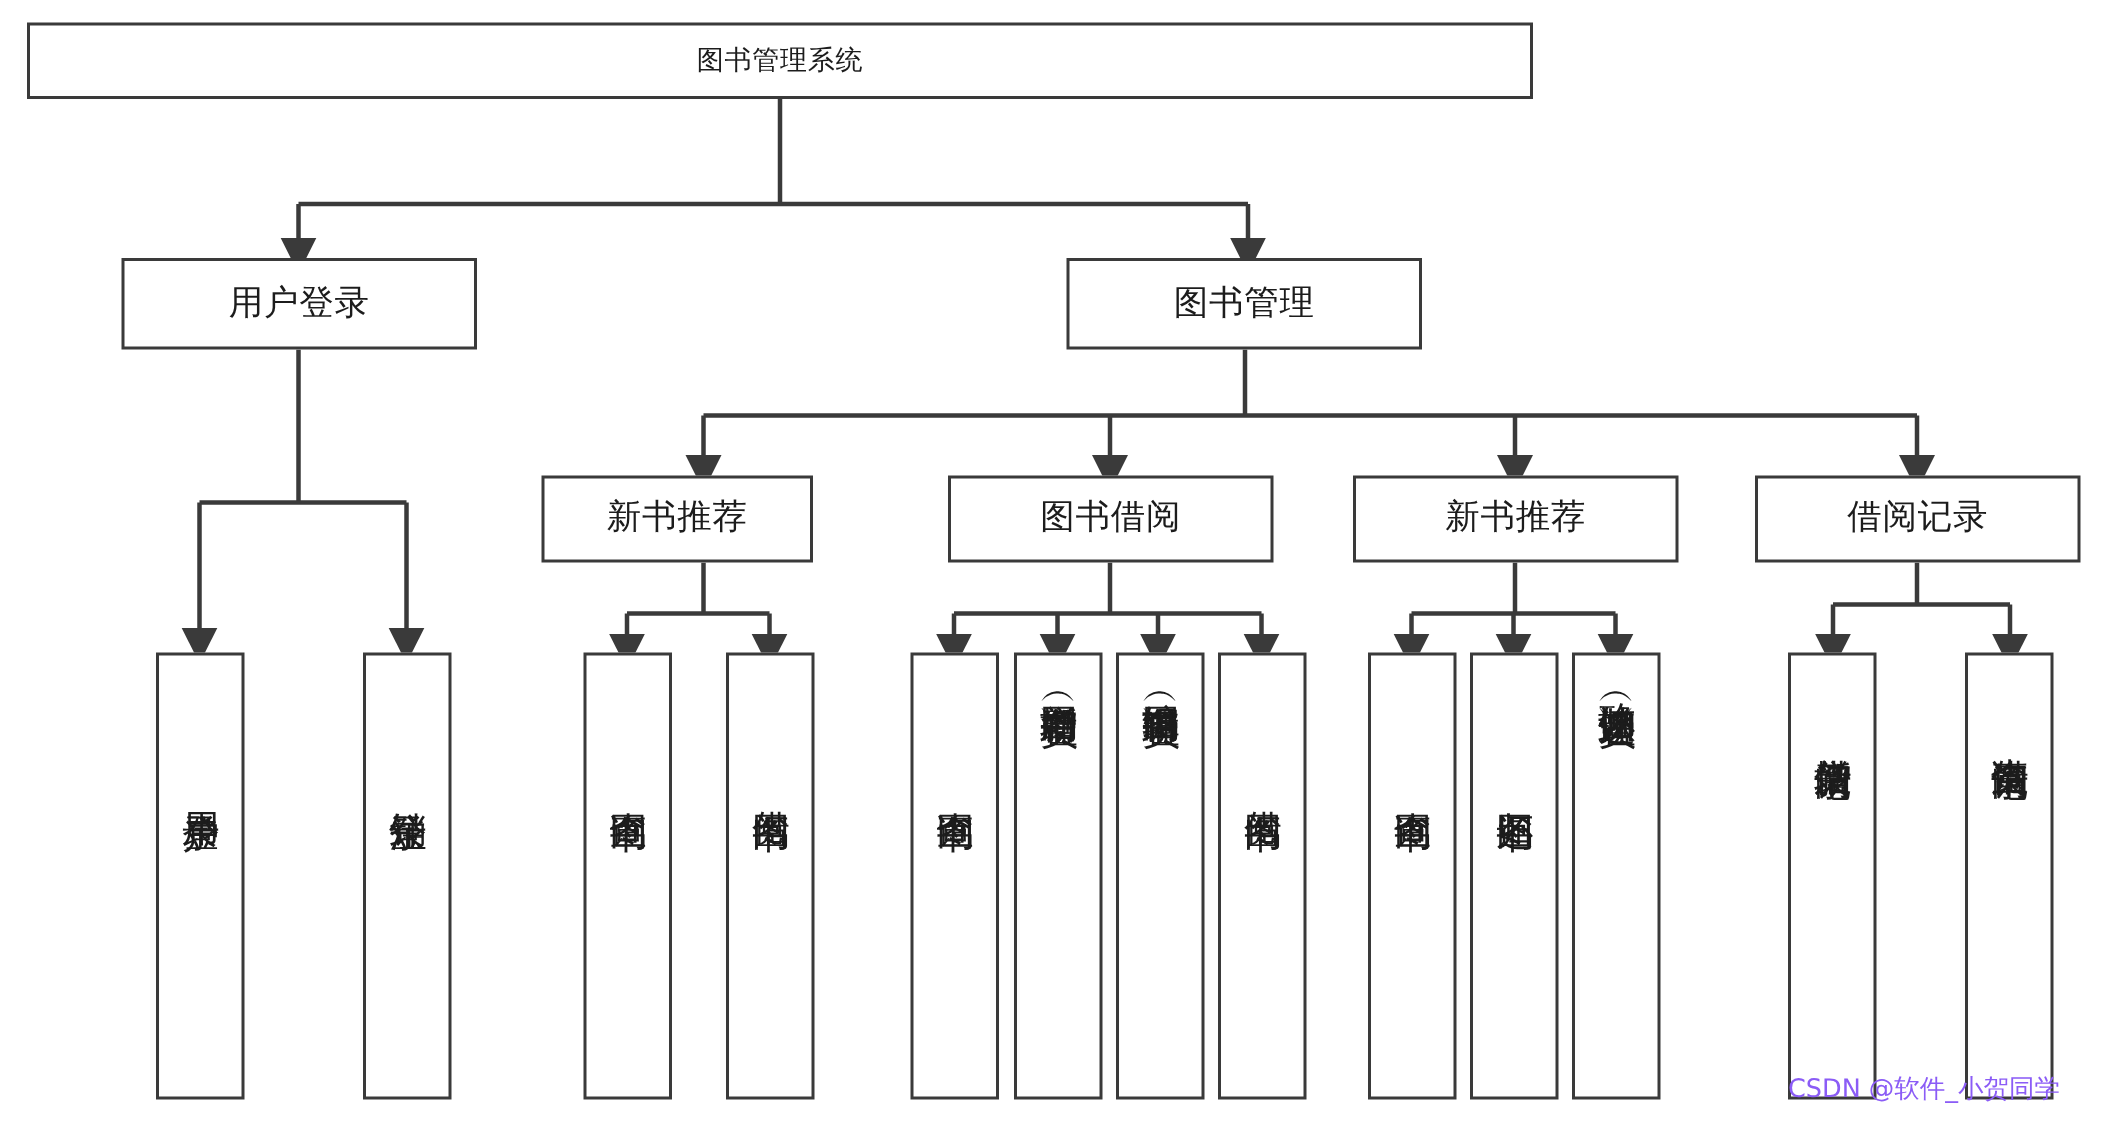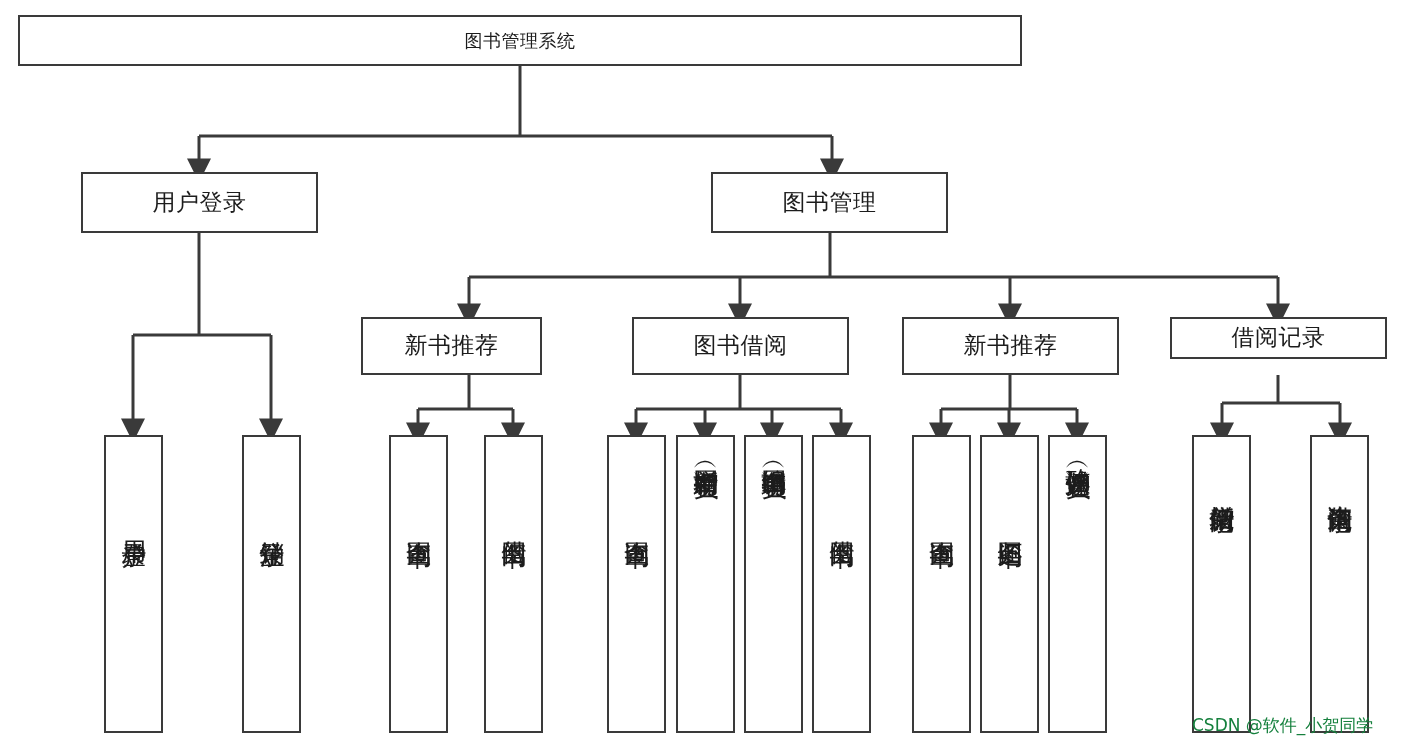--- a/index.html
+++ b/index.html
@@ -62,21 +62,21 @@
     font-size: 25px;
     line-height: 1.12;
     letter-spacing: 1px;
     margin: 0 auto;
   }
   .watermark {
     position: absolute;
     left: 1192px;
     top: 714px;
     font-size: 17px;
-    color: #15803d;
+    color: #8b5cf6;
     white-space: nowrap;
     z-index: 9;
     font-family: "DejaVu Sans", "Liberation Sans", sans-serif;
   }
 </style>
 </head>
 <body>
 
 <div id="diagram-root">
 
@@ -159,21 +159,21 @@
   </div>
 
   <div class="node horiz" style="left:632px; top:317px; width:217px; height:58px;">
     <span class="node-label">图书借阅</span>
   </div>
 
   <div class="node horiz" style="left:902px; top:317px; width:217px; height:58px;">
     <span class="node-label">新书推荐</span>
   </div>
 
-  <div class="node horiz" style="left:1170px; top:317px; width:217px; height:42px;">
+  <div class="node horiz" style="left:1170px; top:317px; width:217px; height:58px;">
     <span class="node-label">借阅记录</span>
   </div>
 
   <div class="node vert" style="left:104px; top:435px; width:59px; height:298px; padding-top:84px;">
     <span class="node-label">用户登录</span>
   </div>
 
   <div class="node vert" style="left:242px; top:435px; width:59px; height:298px; padding-top:84px;">
     <span class="node-label">注销登录</span>
   </div>

